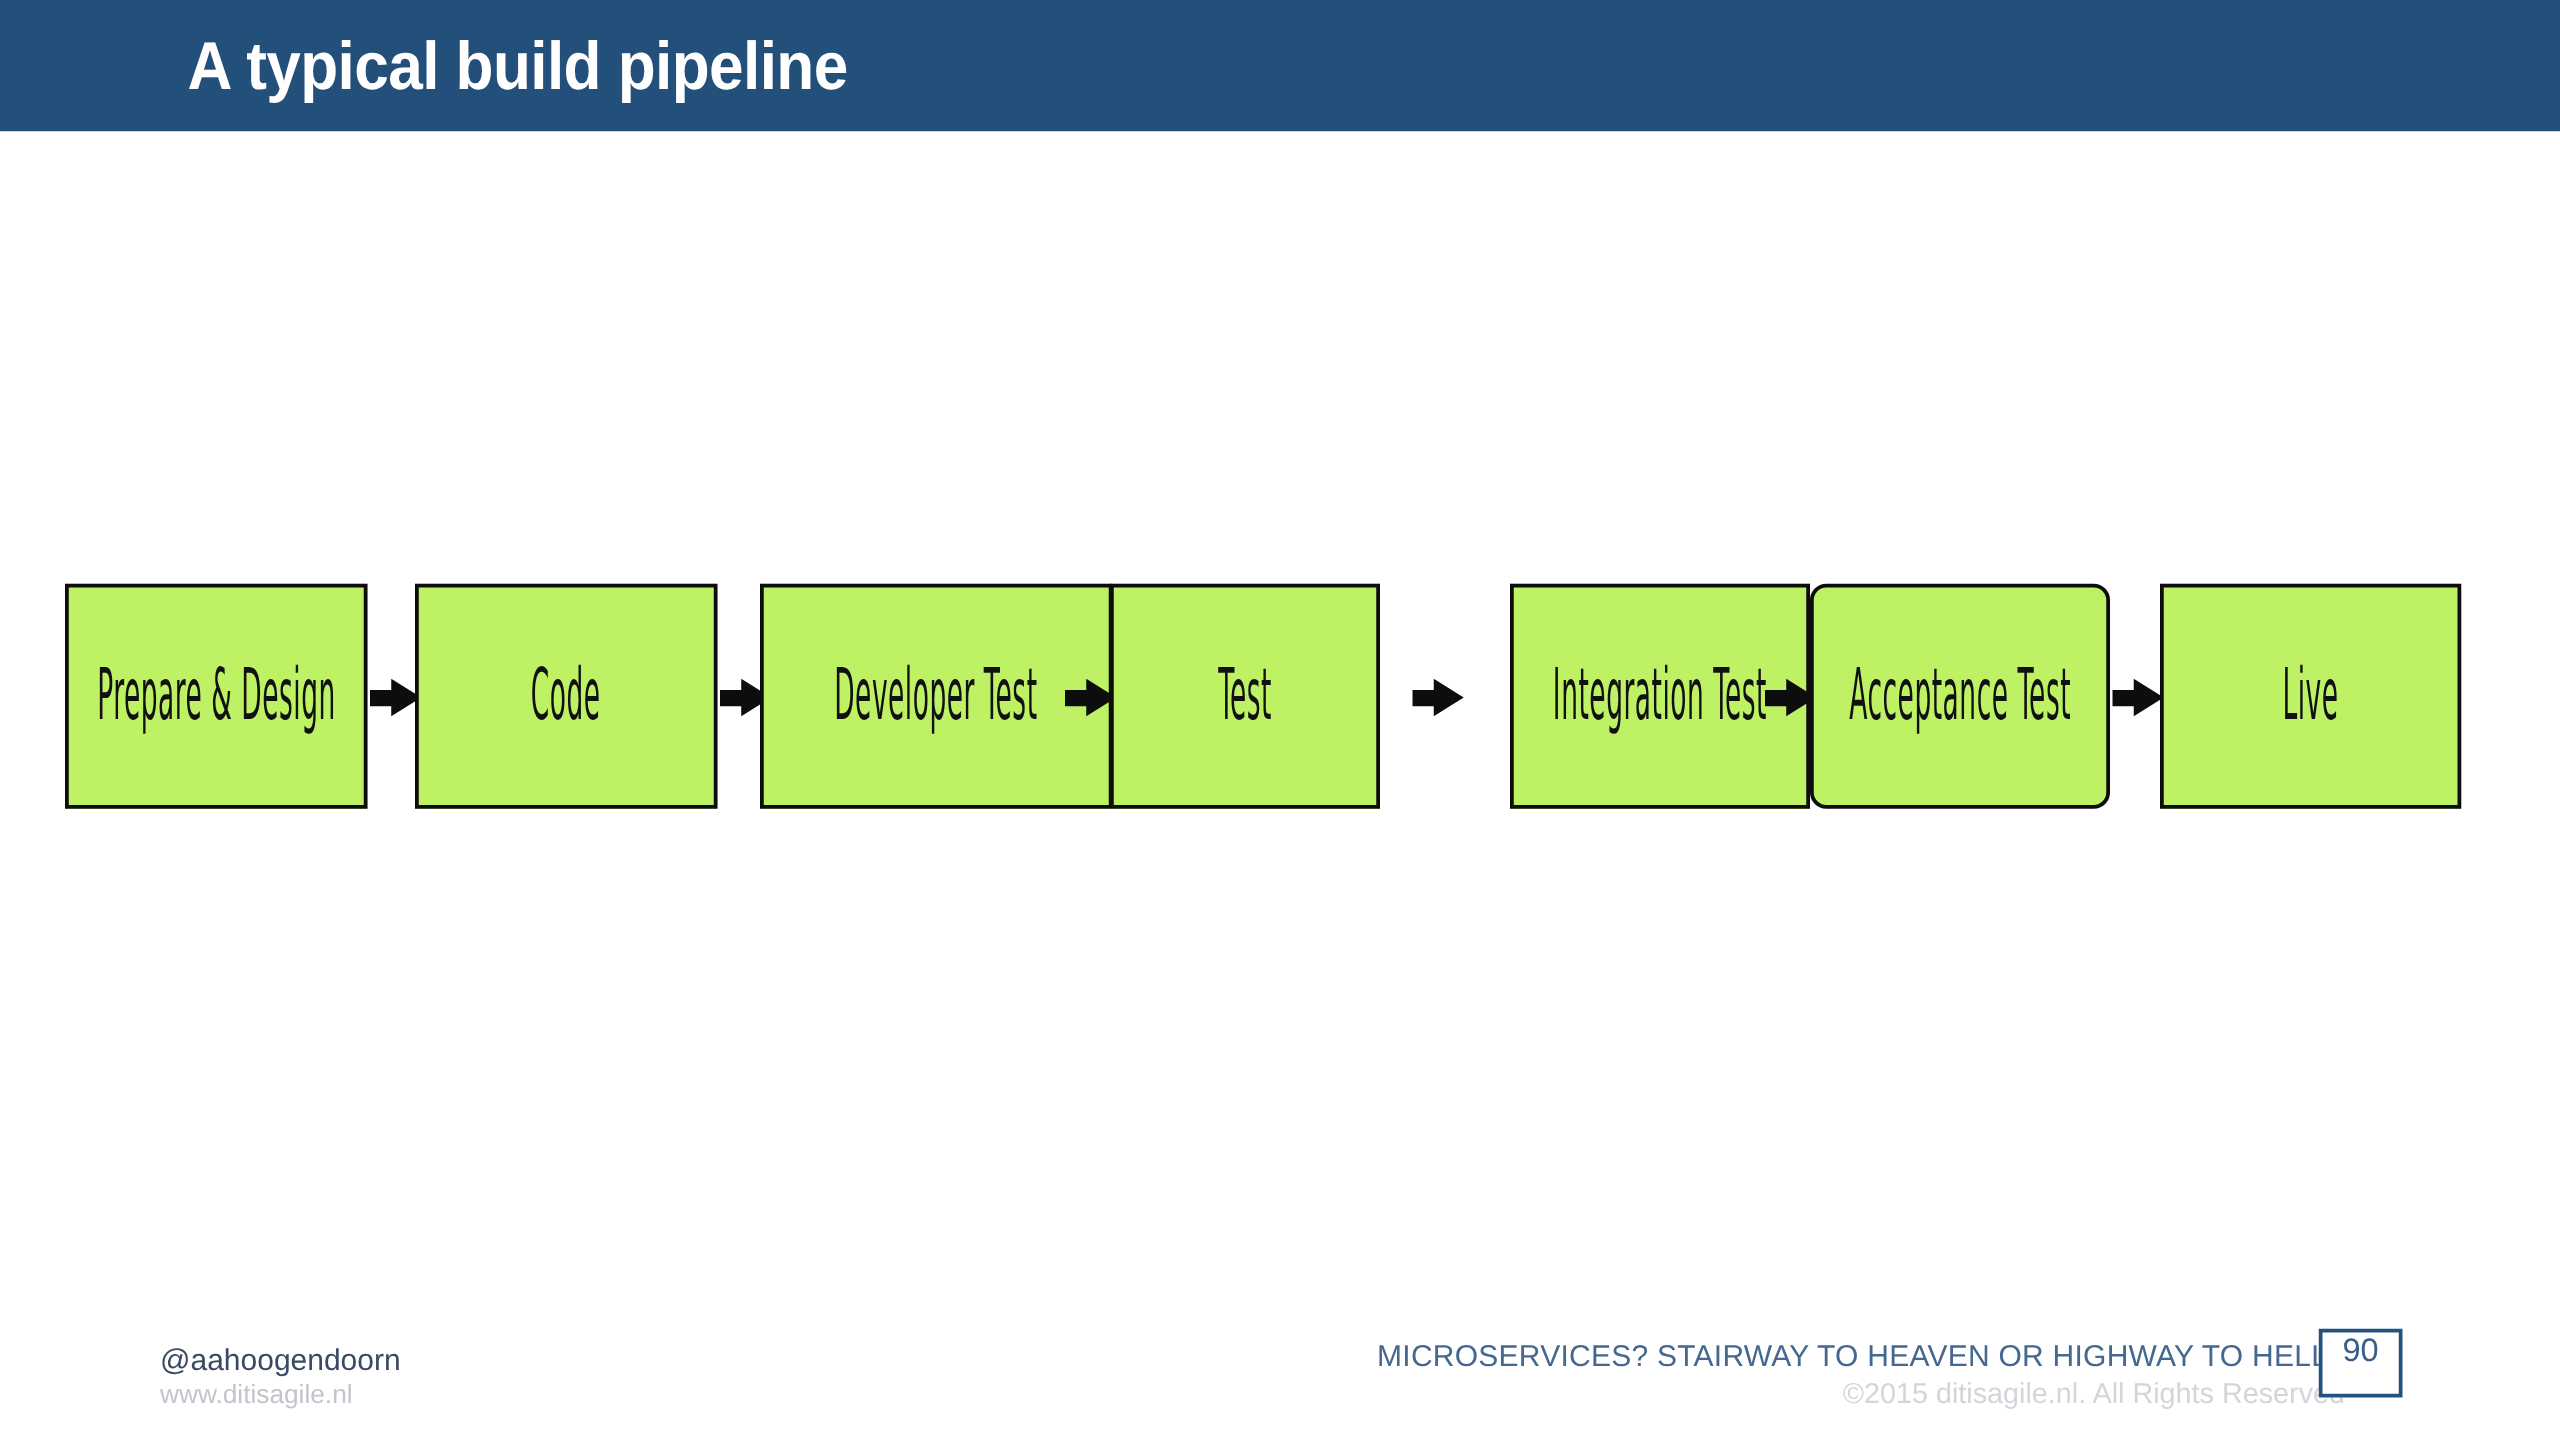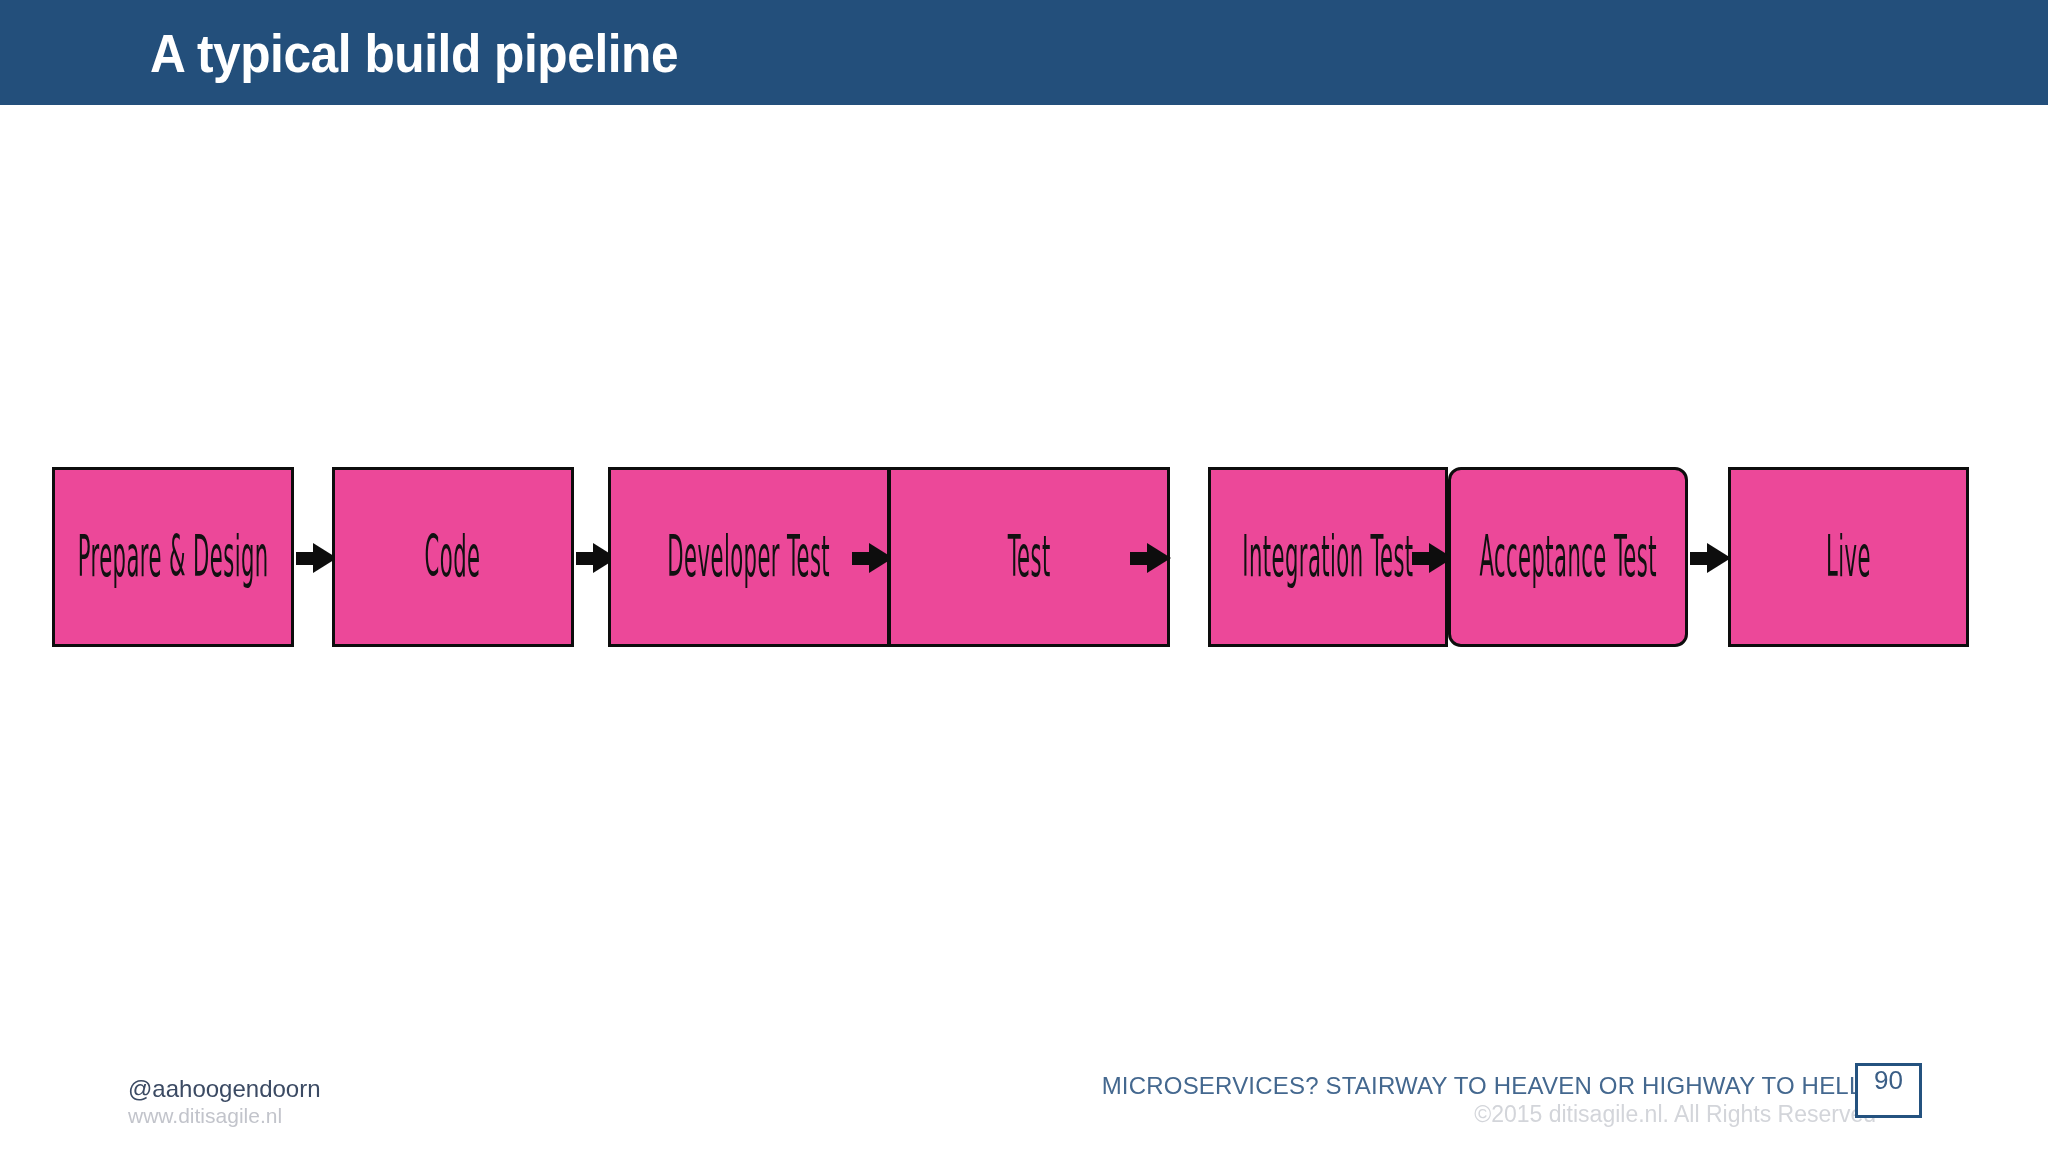--- a/index.html
+++ b/index.html
@@ -46,21 +46,21 @@
     left: 0;
     top: 467px;
     width: 2048px;
     height: 182px;
   }
   .pipe-box {
     position: absolute;
     top: 0;
     height: 180px;
     border: 3px solid #0d0d0d;
-    background: #ec4899;
+    background: #bef264;
     box-sizing: border-box;
     display: flex;
     align-items: center;
     justify-content: center;
   }
   .pipe-label {
     font-family: "DejaVu Sans Condensed", "Liberation Sans Narrow", "Liberation Sans", sans-serif;
     font-size: 56px;
     font-weight: 300;
     color: #111111;
@@ -178,21 +178,21 @@
   </div>
 
   <div class="pipe-box" style="left:608px; width:282px;">
     <span class="pipe-label">Developer Test</span>
   </div>
   <div class="pipe-arrow" style="left:852px;">
     <span class="shaft"></span>
     <span class="head"></span>
   </div>
 
-  <div class="pipe-box" style="left:888px; width:282px;">
+  <div class="pipe-box" style="left:888px; width:216px;">
     <span class="pipe-label">Test</span>
   </div>
   <div class="pipe-arrow" style="left:1130px;">
     <span class="shaft"></span>
     <span class="head"></span>
   </div>
 
   <div class="pipe-box" style="left:1208px; width:240px;">
     <span class="pipe-label">Integration Test</span>
   </div>

